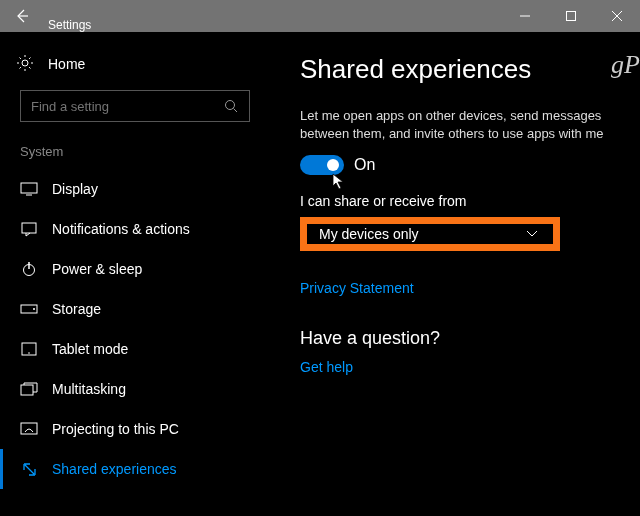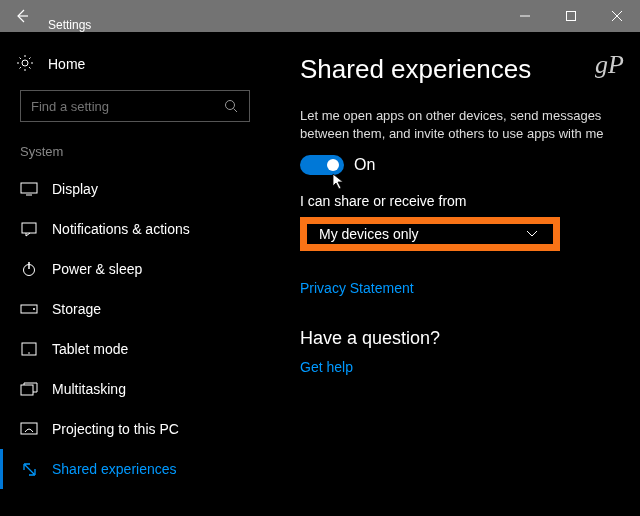--- a/index.html
+++ b/index.html
@@ -15,21 +15,21 @@
 .home-row .lbl { font-size: 14px; }
 .search-wrap { padding: 10px 20px 14px 20px; }
 .search-box { width: 100%; height: 32px; background: transparent; border: 1px solid #555; color: #999; padding: 0 34px 0 10px; font-size: 13px; position: relative; }
 .search-container { position: relative; }
 .search-icon-pos { position: absolute; right: 10px; top: 50%; transform: translateY(-50%); color: #999; }
 .group-label { color: #888; font-size: 13px; padding: 8px 20px 10px 20px; }
 .nav-item { display: flex; align-items: center; gap: 14px; padding: 11px 20px; cursor: pointer; font-size: 14px; color: #fff; }
 .nav-item.active { color: #0099ff; border-left: 3px solid #0078d7; padding-left: 17px; }
 .icon { width: 18px; height: 18px; display: inline-flex; align-items: center; justify-content: center; flex-shrink: 0; }
 .main { flex: 1; padding: 22px 20px 0 30px; overflow: auto; position: relative; }
-.watermark { position: absolute; top: 18px; right: 16px; font-size: 26px; color: #ccc; font-family: Georgia, serif; font-style: italic; }
+.watermark { position: absolute; top: 18px; right: 0; font-size: 26px; color: #ccc; font-family: Georgia, serif; font-style: italic; }
 h1.page-title { font-weight: 300; font-size: 26px; margin-bottom: 22px; }
 h2.section-title { font-weight: 400; font-size: 18px; margin-bottom: 12px; }
 .desc { font-size: 13px; color: #ddd; line-height: 1.4; margin-bottom: 12px; max-width: 310px; }
 .toggle-row { display: flex; align-items: center; gap: 10px; margin-bottom: 18px; position: relative; }
 .toggle { width: 44px; height: 20px; border-radius: 10px; background: #0078d7; position: relative; cursor: pointer; }
 .toggle .knob { width: 12px; height: 12px; background: #fff; border-radius: 50%; position: absolute; top: 4px; right: 5px; }
 .cursor { position: absolute; left: 32px; top: 18px; pointer-events: none; }
 .sub-label { font-size: 14px; margin-bottom: 8px; }
 .select-box { width: 260px; height: 34px; border: 7px solid #f97316; background: transparent; color: #fff; display: flex; align-items: center; justify-content: space-between; padding: 0 12px; font-size: 14px; cursor: pointer; margin-bottom: 28px; }
 .link { color: #0099ff; font-size: 14px; cursor: pointer; display: inline-block; margin-bottom: 24px; }

